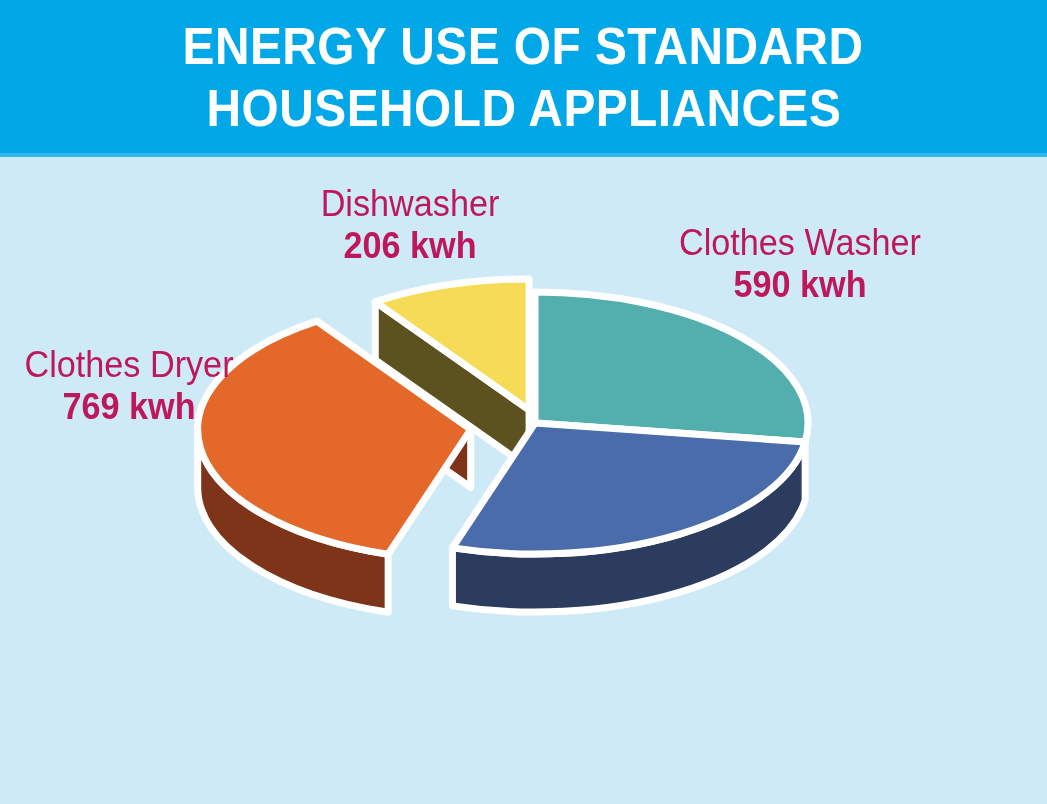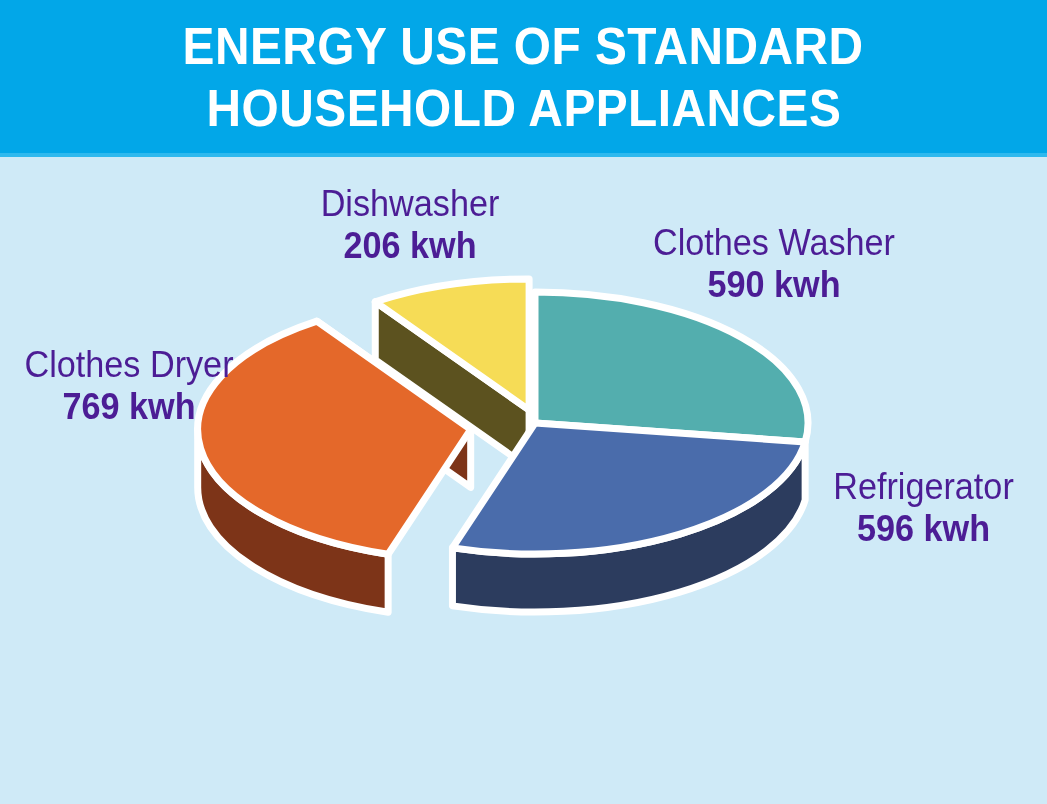--- a/index.html
+++ b/index.html
@@ -65,41 +65,41 @@
   }
   .chart-svg {
     position: absolute;
     left: 0;
     top: 0;
   }
 
   
   .callout {
     position: absolute;
-    color: #4c1d95;
+    color: #be185d;
     text-align: center;
     white-space: nowrap;
   }
   .callout .name {
     font-family: "Liberation Sans Narrow", "Liberation Sans", sans-serif;
     font-weight: 400;
     font-size: 36px;
     line-height: 42px;
     transform: scaleX(0.95);
   }
   .callout .value {
     font-family: "Liberation Sans Narrow", "Liberation Sans", sans-serif;
     font-weight: 700;
     font-size: 36px;
     line-height: 42px;
     transform: scaleX(0.95);
   }
 
   #label-dishwasher { left: 250px; top: 183px; width: 320px; }
-  #label-clothes-washer { left: 604px; top: 222px; width: 340px; }
+  #label-clothes-washer { left: 630px; top: 222px; width: 340px; }
   #label-clothes-dryer { left: -6px; top: 344px; width: 270px; }
   #label-refrigerator { left: 800px; top: 466px; width: 247px; }
 
   
   .footer {
     position: absolute;
     left: 0;
     top: 722px;
     width: 1047px;
     text-align: center;
@@ -150,19 +150,15 @@
   <div class="callout" id="label-clothes-washer">
     <div class="name">Clothes Washer</div>
     <div class="value">590 kwh</div>
   </div>
 
   <div class="callout" id="label-clothes-dryer">
     <div class="name">Clothes Dryer</div>
     <div class="value">769 kwh</div>
   </div>
 
-  <div class="callout" id="label-refrigerator">
-    <div class="name">Refrigerator</div>
-    <div class="value">596 kwh</div>
-  </div>
 
 
 </div>
 
 </body></html>

